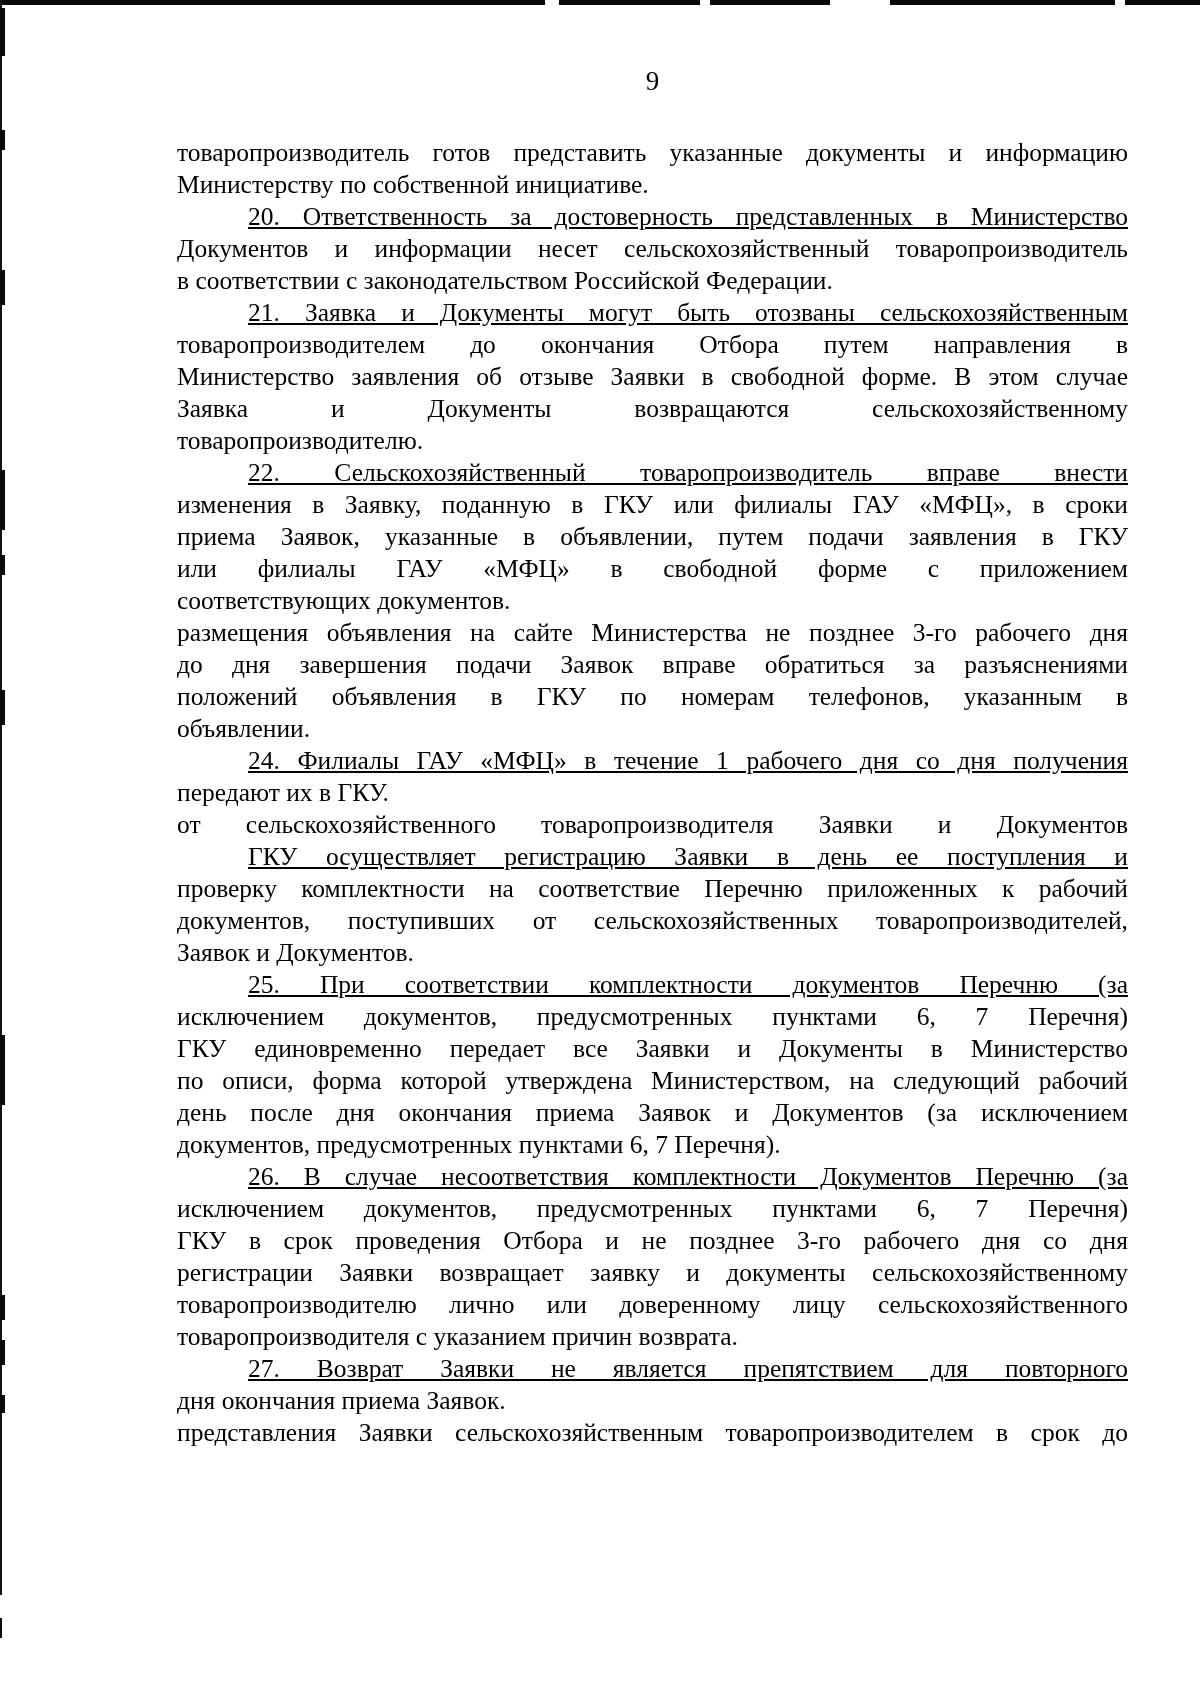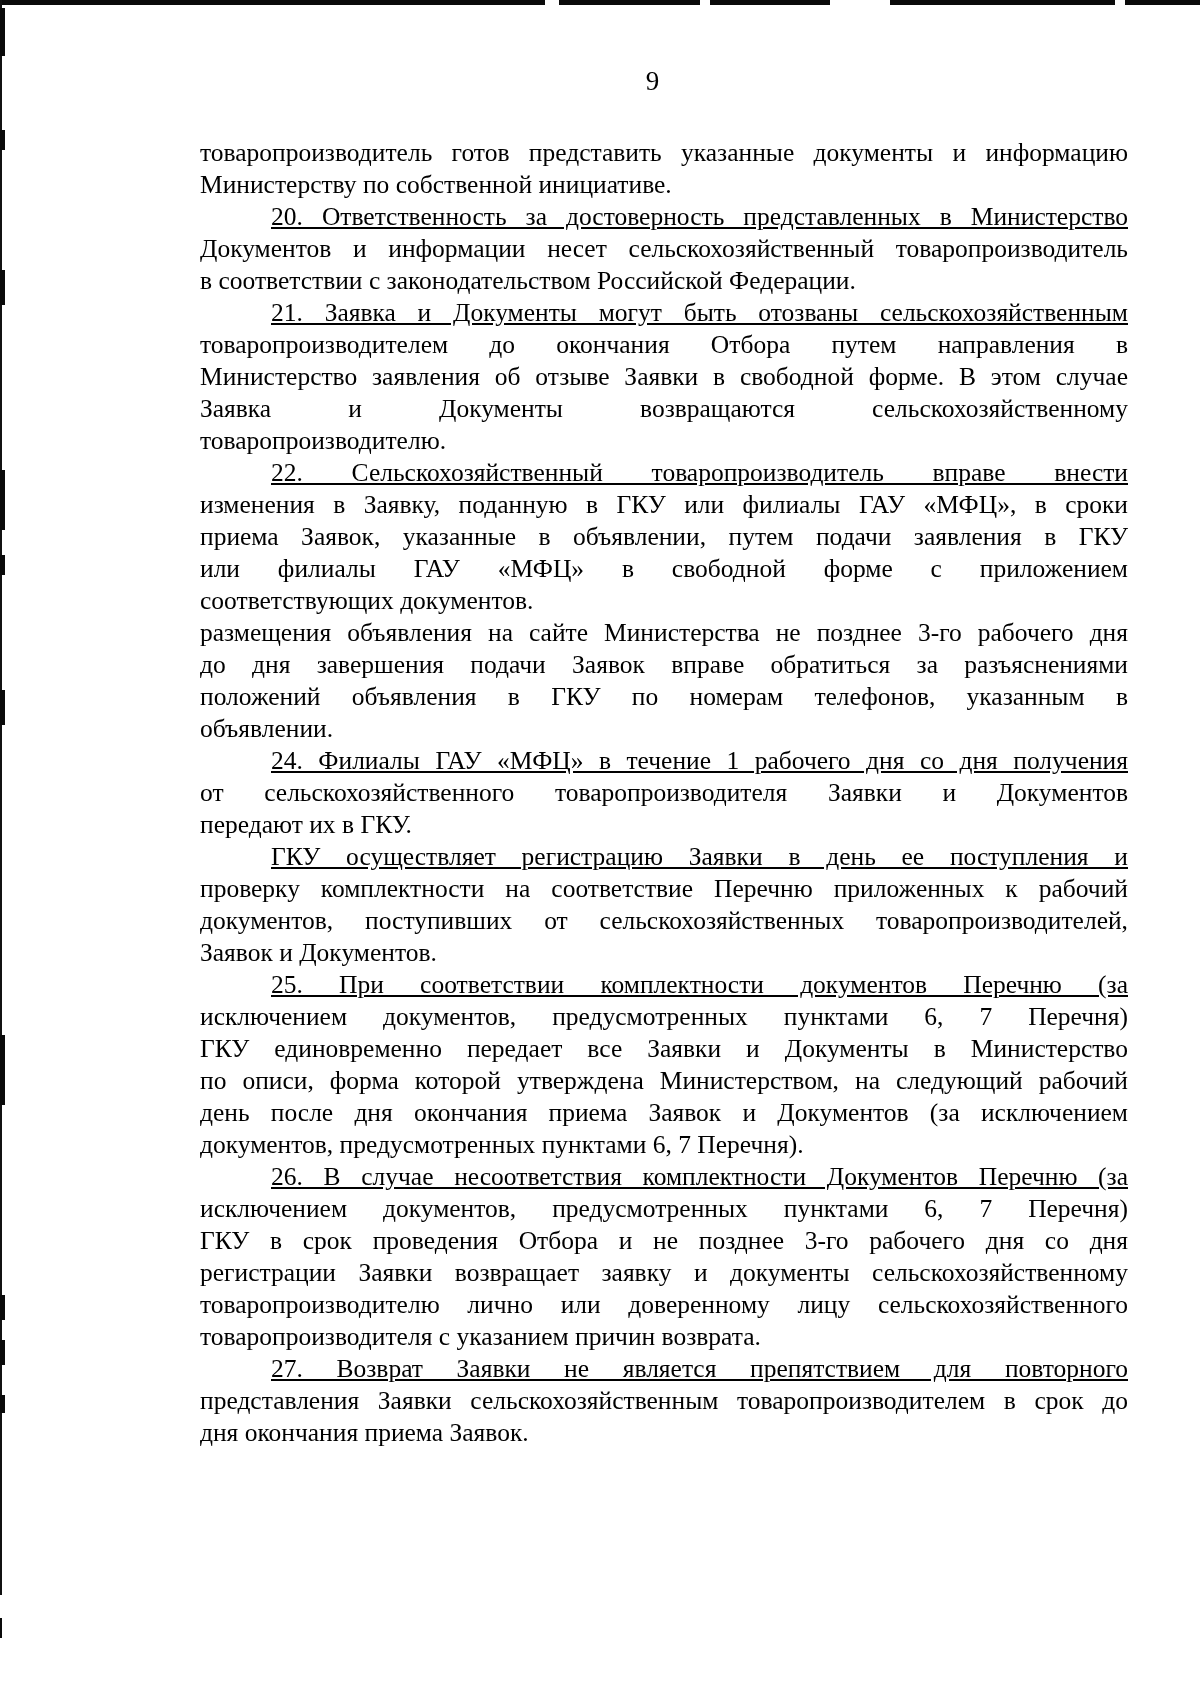--- a/index.html
+++ b/index.html
@@ -59,21 +59,20 @@
     color: #000;
   }
   .line {
     height: 32px;
     line-height: 32px;
     font-size: 25.5px;
     text-align: justify;
     text-align-last: justify;
     white-space: normal;
     overflow: hidden;
-    margin-left: 23px;
   }
   .line.indent { text-indent: 71px; text-decoration: underline; }
   .line.last { text-align-last: left; }
 </style>
 </head>
 <body>
 
 <div class="page">
 
   <div class="top-edge">
@@ -112,36 +111,36 @@
       <div class="line indent">22. Сельскохозяйственный товаропроизводитель вправе внести</div>
       <div class="line">изменения в Заявку, поданную в ГКУ или филиалы ГАУ «МФЦ», в сроки</div>
       <div class="line">приема Заявок, указанные в объявлении, путем подачи заявления в ГКУ</div>
       <div class="line">или филиалы ГАУ «МФЦ» в свободной форме с приложением</div>
       <div class="line last">соответствующих документов.</div>
       <div class="line">размещения объявления на сайте Министерства не позднее 3-го рабочего дня</div>
       <div class="line">до дня завершения подачи Заявок вправе обратиться за разъяснениями</div>
       <div class="line">положений объявления в ГКУ по номерам телефонов, указанным в</div>
       <div class="line last">объявлении.</div>
       <div class="line indent">24. Филиалы ГАУ «МФЦ» в течение 1 рабочего дня со дня получения</div>
+      <div class="line last">передают их в ГКУ.</div>
       <div class="line">от сельскохозяйственного товаропроизводителя Заявки и Документов</div>
-      <div class="line last">передают их в ГКУ.</div>
       <div class="line indent">ГКУ осуществляет регистрацию Заявки в день ее поступления и</div>
       <div class="line">проверку комплектности на соответствие Перечню приложенных к рабочий</div>
       <div class="line">документов, поступивших от сельскохозяйственных товаропроизводителей,</div>
       <div class="line last">Заявок и Документов.</div>
       <div class="line indent">25. При соответствии комплектности документов Перечню (за</div>
       <div class="line">исключением документов, предусмотренных пунктами 6, 7 Перечня)</div>
       <div class="line">ГКУ единовременно передает все Заявки и Документы в Министерство</div>
       <div class="line">по описи, форма которой утверждена Министерством, на следующий рабочий</div>
       <div class="line">день после дня окончания приема Заявок и Документов (за исключением</div>
       <div class="line last">документов, предусмотренных пунктами 6, 7 Перечня).</div>
       <div class="line indent">26. В случае несоответствия комплектности Документов Перечню (за</div>
       <div class="line">исключением документов, предусмотренных пунктами 6, 7 Перечня)</div>
       <div class="line">ГКУ в срок проведения Отбора и не позднее 3-го рабочего дня со дня</div>
       <div class="line">регистрации Заявки возвращает заявку и документы сельскохозяйственному</div>
       <div class="line">товаропроизводителю лично или доверенному лицу сельскохозяйственного</div>
       <div class="line last">товаропроизводителя с указанием причин возврата.</div>
       <div class="line indent">27. Возврат Заявки не является препятствием для повторного</div>
+      <div class="line last">дня окончания приема Заявок.</div>
       <div class="line">представления Заявки сельскохозяйственным товаропроизводителем в срок до</div>
-      <div class="line last">дня окончания приема Заявок.</div>
     </div>
 
 </div>
 
 </body></html>

